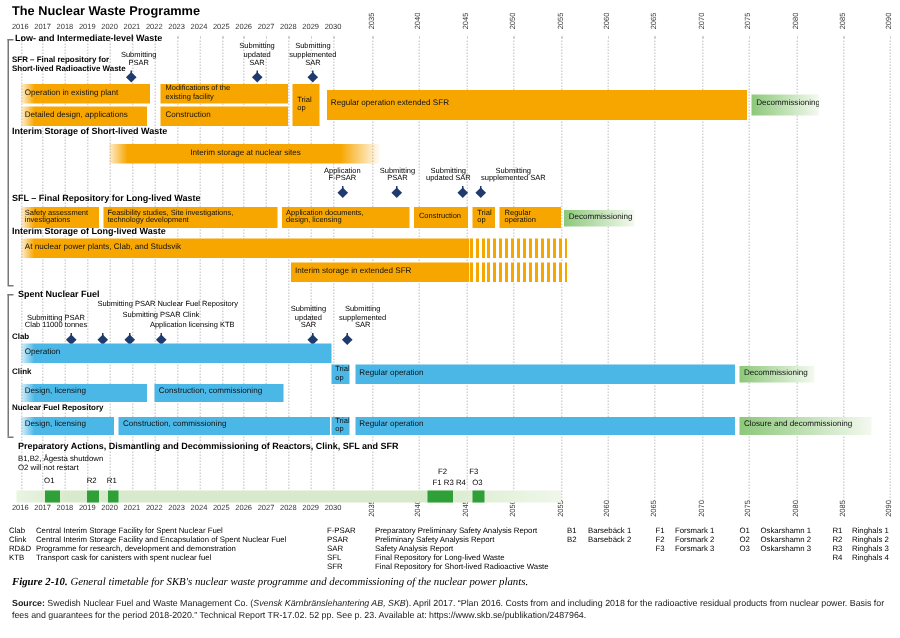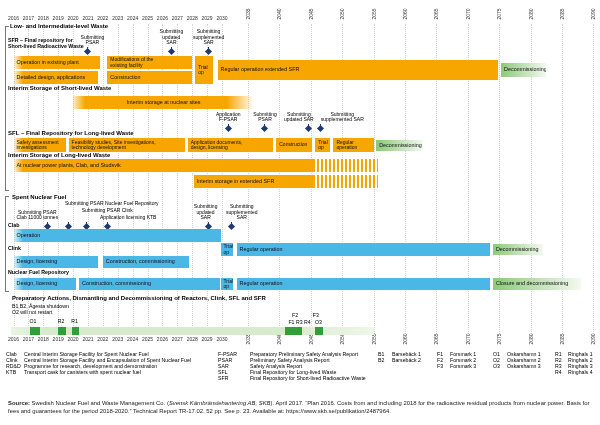--- a/index.html
+++ b/index.html
@@ -37,20 +37,21 @@
   .caption{position:absolute;left:8px;top:384px;width:586px;
            font-family:"Liberation Serif",serif;font-size:7.2px;font-style:italic;}
   .caption b{font-weight:bold;}
   .source{position:absolute;left:8px;top:399px;width:586px;font-size:5.9px;line-height:1.4;color:#222;}
 </style>
 </head>
 <body>
 
 <div class="fig">
   <div id="gantt">
+    <div class="title">The Nuclear Waste Programme</div>
   <div class="grid" style="left: 13.5px; top: 24px; height: 310px;"></div>
       <div class="grid" style="left: 28.3929px; top: 24px; height: 310px;"></div>
       <div class="grid" style="left: 43.2857px; top: 24px; height: 310px;"></div>
       <div class="grid" style="left: 58.1786px; top: 24px; height: 310px;"></div>
       <div class="grid" style="left: 73.0714px; top: 24px; height: 310px;"></div>
       <div class="grid" style="left: 87.9643px; top: 24px; height: 310px;"></div>
       <div class="grid" style="left: 102.857px; top: 24px; height: 310px;"></div>
       <div class="grid" style="left: 117.75px; top: 24px; height: 310px;"></div>
       <div class="grid" style="left: 132.643px; top: 24px; height: 310px;"></div>
       <div class="grid" style="left: 147.536px; top: 24px; height: 310px;"></div>
@@ -285,14 +286,15 @@
       <div class="lgd" style="left: 507px; top: 363.2px;">Oskarshamn 3</div>
       <div class="lgt" style="left: 555px; top: 351px;">R1</div>
       <div class="lgd" style="left: 568px; top: 351px;">Ringhals 1</div>
       <div class="lgt" style="left: 555px; top: 357.1px;">R2</div>
       <div class="lgd" style="left: 568px; top: 357.1px;">Ringhals 2</div>
       <div class="lgt" style="left: 555px; top: 363.2px;">R3</div>
       <div class="lgd" style="left: 568px; top: 363.2px;">Ringhals 3</div>
       <div class="lgt" style="left: 555px; top: 369.3px;">R4</div>
       <div class="lgd" style="left: 568px; top: 369.3px;">Ringhals 4</div>
     </div>
+  <div class="caption"><b>Figure 2-10.</b><span> General timetable for SKB's nuclear waste programme and decommissioning of the nuclear power plants.</span></div>
   <div class="source"><b>Source:</b><span> Swedish Nuclear Fuel and Waste Management Co. (</span><i>Svensk Kärnbränslehantering AB, SKB</i><span>). April 2017. “Plan 2016. Costs from and including 2018 for the radioactive residual products from nuclear power. Basis for fees and guarantees for the period 2018-2020.” Technical Report TR-17.02. 52 pp. See p. 23. Available at: https://www.skb.se/publikation/2487964.</span></div>
 </div>
 
 </body></html>

